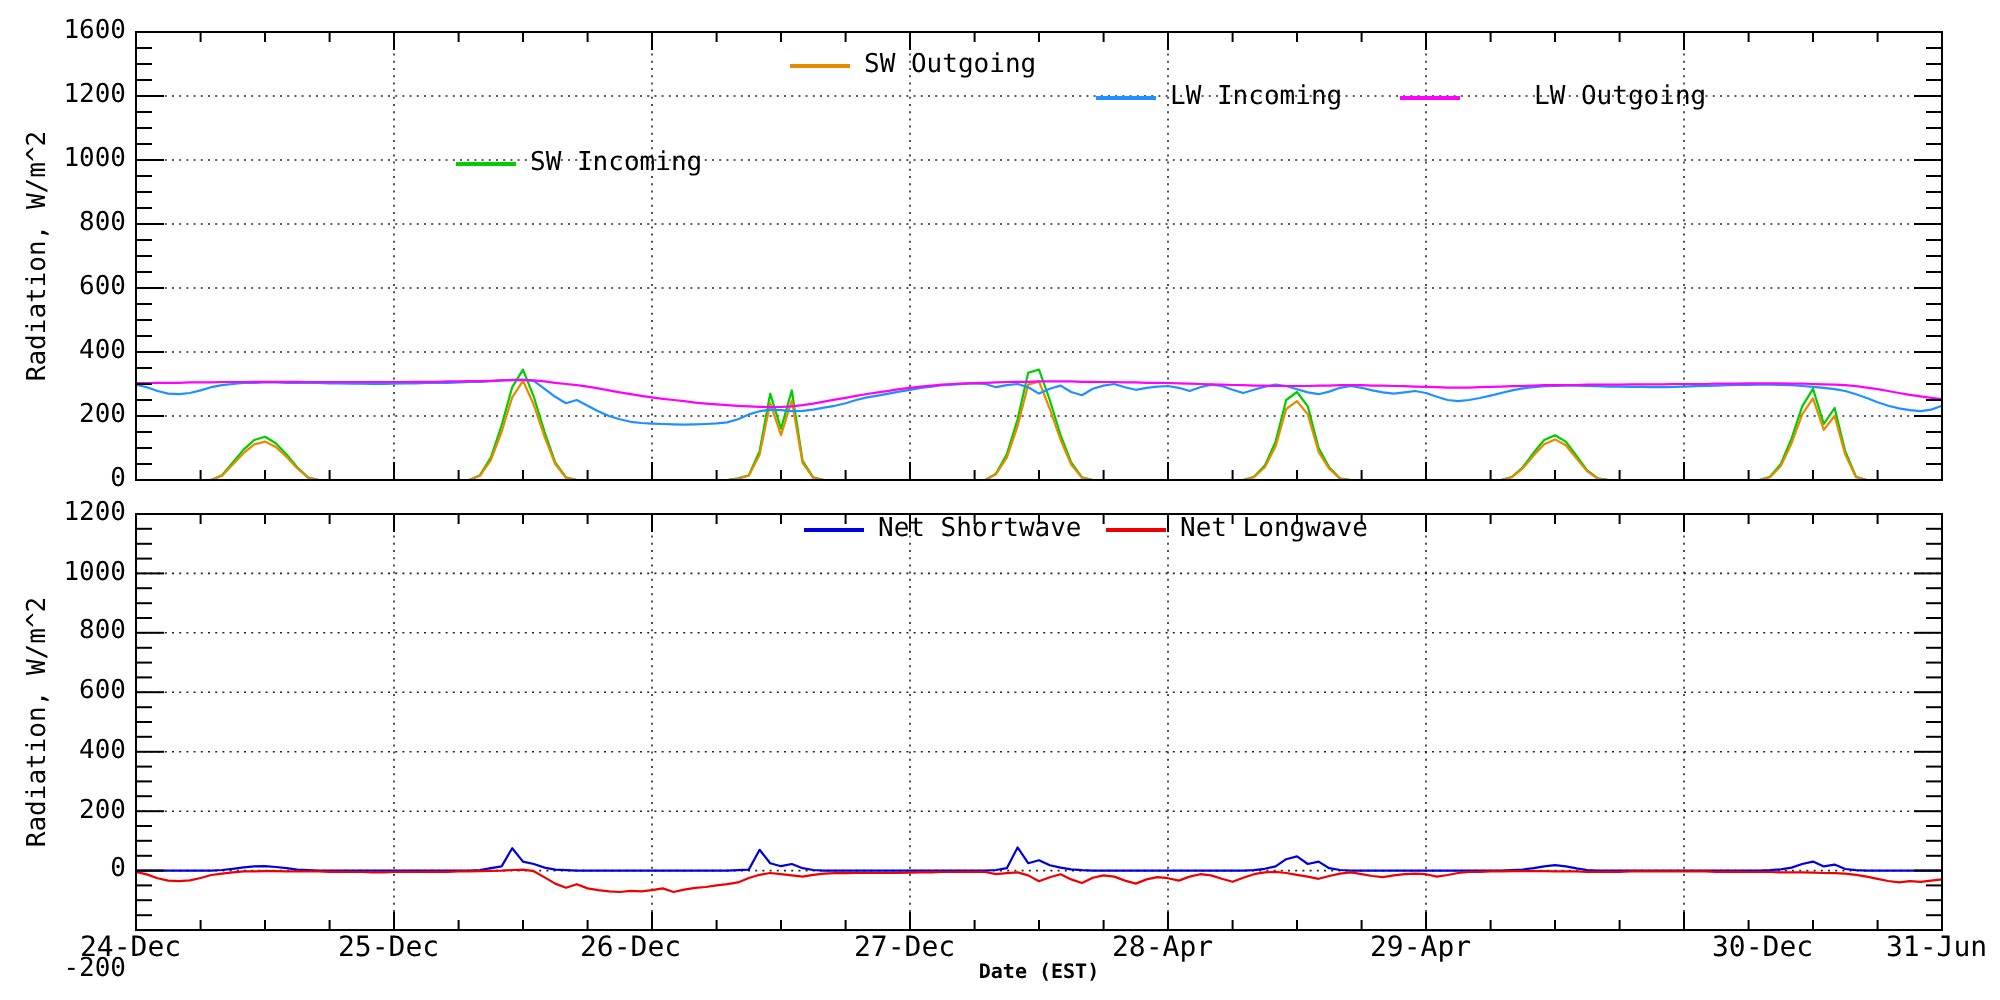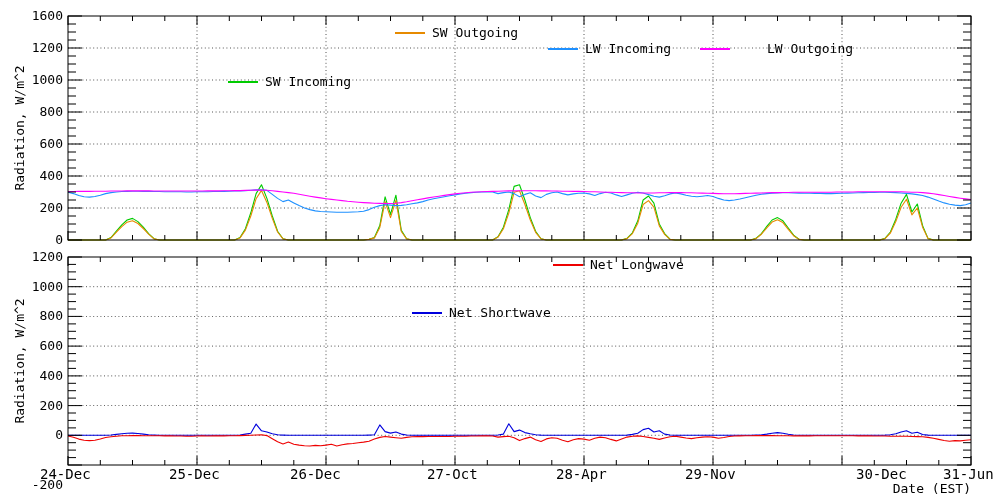--- a/index.html
+++ b/index.html
@@ -1,21 +1,21 @@
 <!DOCTYPE html>
 <html><head>
 <meta charset="utf-8">
 <style>
   html,body{margin:0;padding:0;background:#fff;}
   .fig{position:relative;width:1000px;height:500px;background:#ffffff;
        font-family:"DejaVu Sans Mono",monospace;color:#000;overflow:hidden;}
   .fig svg{position:absolute;left:0;top:0;}
   .title{position:absolute;left:68px;top:23px;width:903px;text-align:center;
          font-size:13px;white-space:pre;}
-  .xlab{position:absolute;left:68px;top:481px;width:903px;text-align:right;font-size:13px;}
+  .xlab{position:absolute;left:68px;top:481px;width:903px;text-align:center;font-size:10px;font-weight:bold;}
   .ylab{position:absolute;font-size:13px;white-space:nowrap;
         transform:translate(-50%,-50%) rotate(-90deg);}
   .ylab.top{left:19px;top:128px;}
   .ylab.bot{left:19px;top:361px;}
   .ytick{position:absolute;width:46px;text-align:right;font-size:13px;line-height:14px;}
   .xtick{position:absolute;width:56px;font-size:14px;line-height:13px;}
   .legend-item{position:absolute;display:flex;align-items:center;gap:7px;
                font-size:13px;height:14px;line-height:14px;white-space:pre;}
   .swatch{display:inline-block;width:30px;height:2px;}
 </style>
@@ -312,20 +312,20 @@
     <div class="ytick" style="left: 17px; top: 428px;">0</div>
     <div class="ytick" style="left: 17px; top: 399px;">200</div>
     <div class="ytick" style="left: 17px; top: 369px;">400</div>
     <div class="ytick" style="left: 17px; top: 339px;">600</div>
     <div class="ytick" style="left: 17px; top: 309px;">800</div>
     <div class="ytick" style="left: 17px; top: 280px;">1000</div>
     <div class="ytick" style="left: 17px; top: 250px;">1200</div>
     <div class="xtick" style="left: 40px; top: 468px;">24-Dec</div>
     <div class="xtick" style="left: 169px; top: 468px;">25-Dec</div>
     <div class="xtick" style="left: 290px; top: 468px;">26-Dec</div>
-    <div class="xtick" style="left: 427px; top: 468px;">27-Oct</div>
+    <div class="xtick" style="left: 427px; top: 468px;">27-Dec</div>
     <div class="xtick" style="left: 556px; top: 468px;">28-Apr</div>
-    <div class="xtick" style="left: 685px; top: 468px;">29-Nov</div>
+    <div class="xtick" style="left: 685px; top: 468px;">29-Apr</div>
     <div class="xtick" style="left: 856px; top: 468px;">30-Dec</div>
     <div class="xtick" style="left: 943px; top: 468px;">31-Jun</div>
-    <div class="legend-item" style="left: 412px; top: 258px; margin-top: 48px;"><span class="swatch" style="background: rgb(0, 0, 221);"></span><span>Net Shortwave</span></div>
+    <div class="legend-item" style="left: 402px; top: 258px;"><span class="swatch" style="background: rgb(0, 0, 221);"></span><span>Net Shortwave</span></div>
     <div class="legend-item" style="left: 553px; top: 258px;"><span class="swatch" style="background: rgb(238, 0, 0);"></span><span>Net Longwave</span></div>
   </div>
 
 </body></html>

